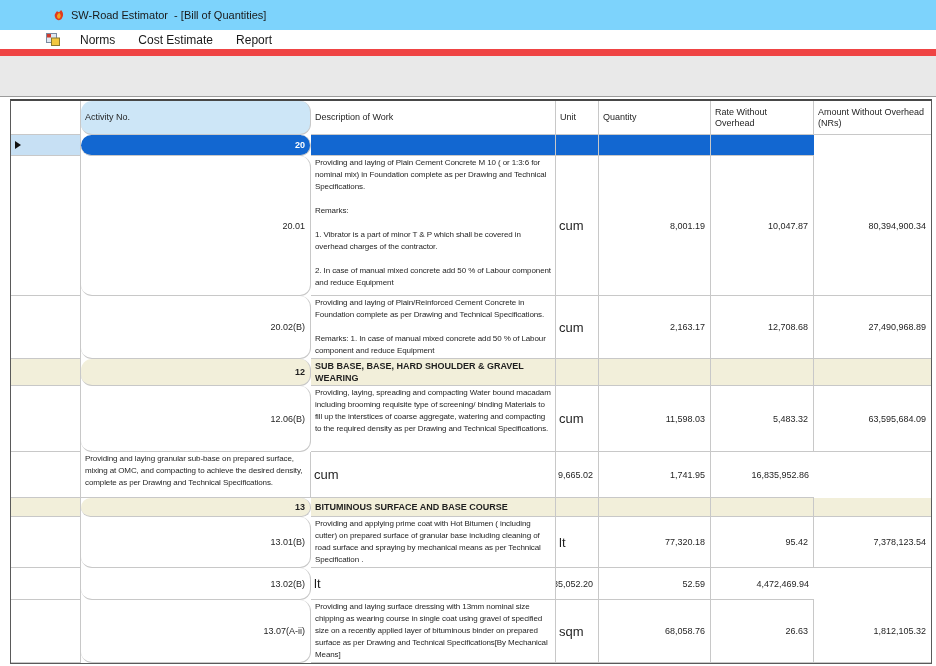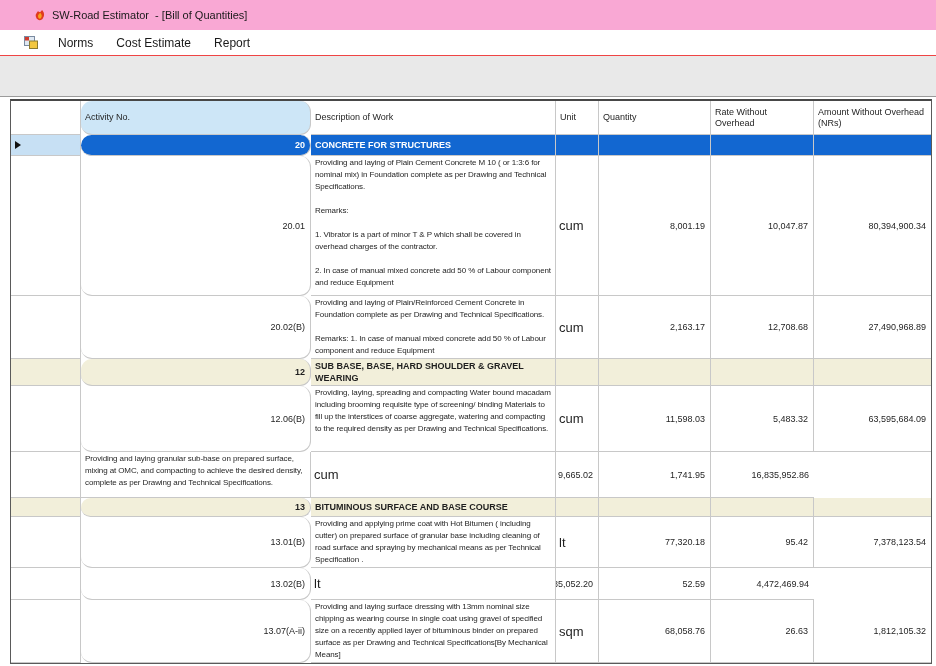--- a/index.html
+++ b/index.html
@@ -1,26 +1,26 @@
 <!DOCTYPE html>
 <html><head>
 <meta charset="utf-8">
 <style>
   * { margin:0; padding:0; box-sizing:border-box; }
   html,body { width:936px; height:666px; overflow:hidden; background:#fff;
               font-family:"Liberation Sans", sans-serif; }
 
   
-  .titlebar { height:30px; display:flex; align-items:center; padding-left:33px; background:#f9a8d4; }
+  .titlebar { height:30px; display:flex; align-items:center; padding-left:52px; background:#7dd3fc; }
   .titlebar .app-ico { width:13px; height:13px; margin-right:6px; flex:0 0 auto; }
   .titlebar .title-text { font-size:11px; color:#1a1a1a; white-space:pre; }
 
   
-  .menubar { height:26px; display:flex; align-items:center; padding-left:24px;
-             background:#fff; border-bottom:1px solid #ef4444; }
+  .menubar { height:26px; display:flex; align-items:center; padding-left:46px;
+             background:#fff; border-bottom:7px solid #ef4444; }
   .menubar .form-ico { width:14px; height:13px; margin-right:12px; flex:0 0 auto; }
   .menu-item { font-size:12px; color:#1a1a1a; padding:3px 8px; margin-right:7px; cursor:default; }
 
   
   .toolstrip { height:41px; background:#e9e9e9; border-bottom:1px solid #9b9b9b; }
 
   
   .grid { margin:2px 0 0 10px; width:922px;
           border:1px solid #5a5a5a; border-top:2px solid #474747; background:#fff; }
   .grid-row, .grid-header {
@@ -91,21 +91,20 @@
     <div class="cell">Quantity</div>
     <div class="cell">Rate Without Overhead</div>
     <div class="cell">Amount Without Overhead (NRs)</div>
   </div>
   <div id="grid-body">
       <div class="grid-row row-group row-selected" style="min-height: 21px;">
         <div class="cell c-selector">
           <span class="row-arrow"></span>
         </div>
         <div class="cell c-activity">20</div>
-        <div class="cell c-desc">CONCRETE FOR STRUCTURES</div>
         <div class="cell c-unit"></div>
         <div class="cell c-num"></div>
         <div class="cell c-num"></div>
         <div class="cell c-num"></div>
       </div>
       <div class="grid-row" style="min-height: 140px;">
         <div class="cell c-selector"></div>
         <div class="cell c-activity">20.01</div>
         <div class="cell c-desc">Providing and laying of Plain Cement Concrete M 10 ( or 1:3:6 for nominal mix) in Foundation complete as per Drawing and Technical Specifications.
 

